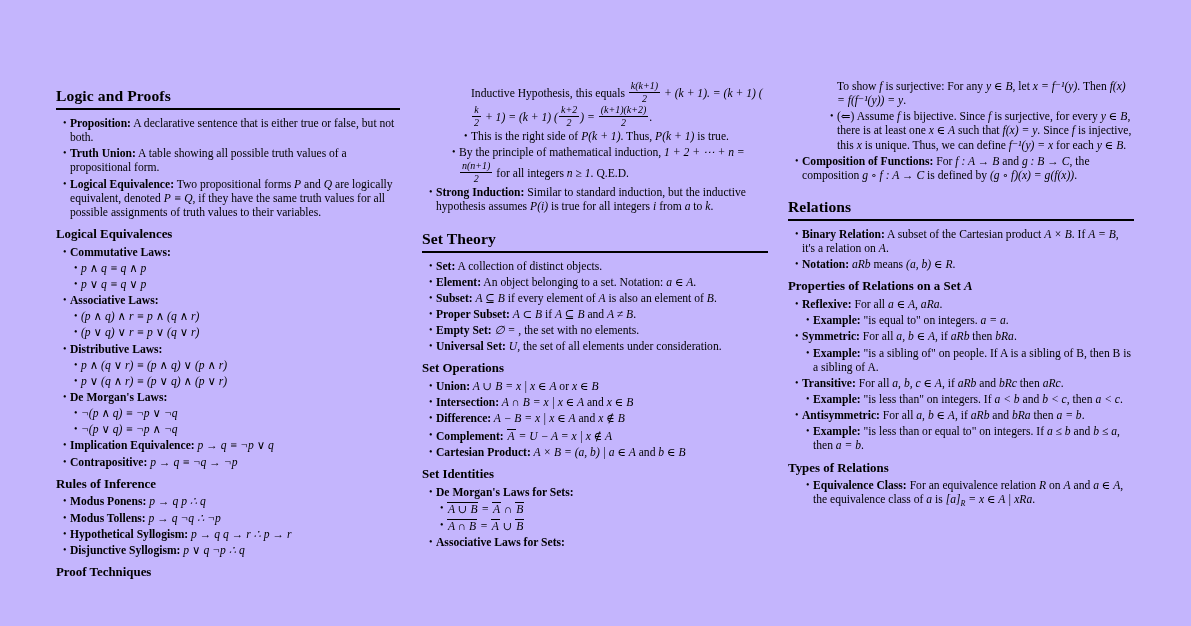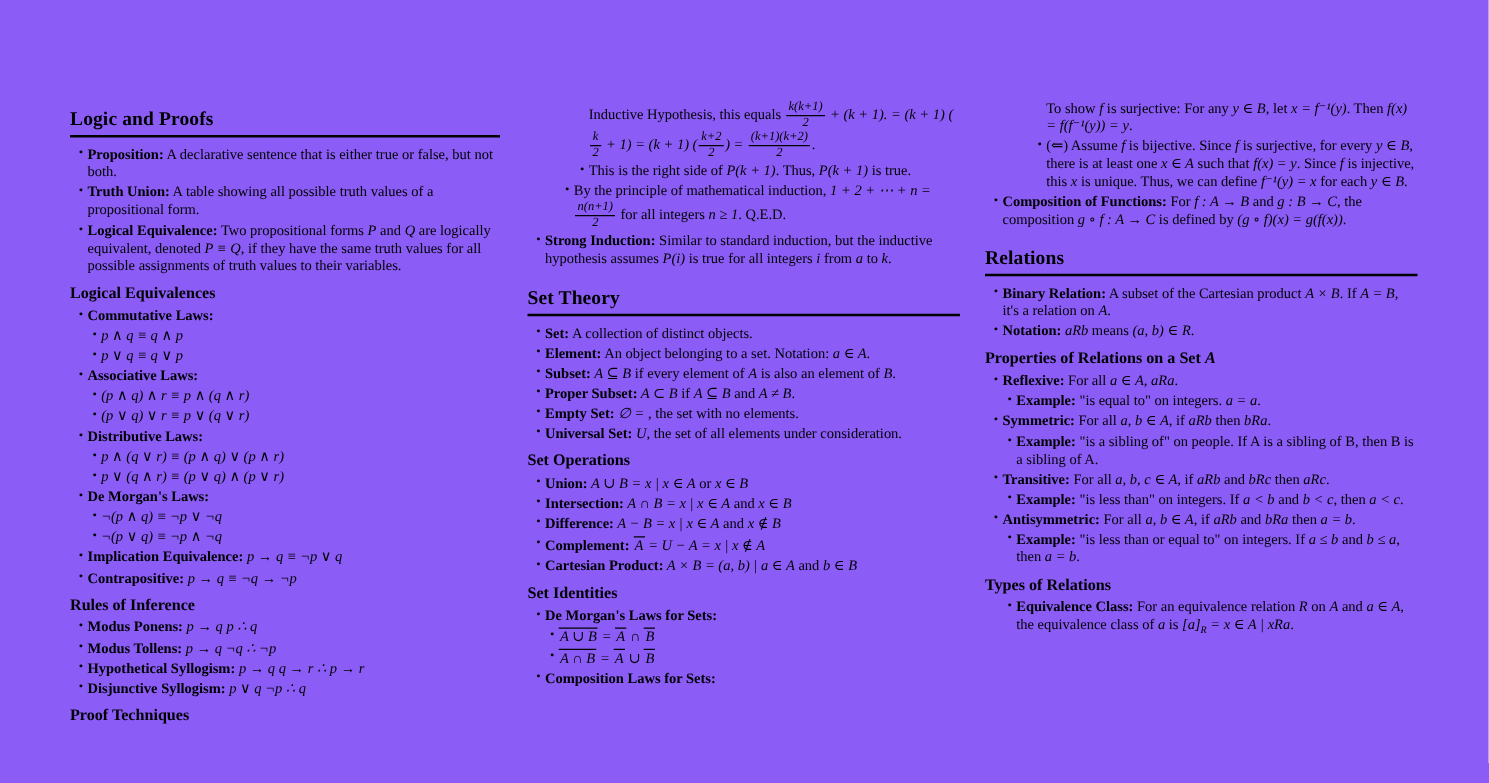--- a/index.html
+++ b/index.html
@@ -1,20 +1,20 @@
 <!DOCTYPE html>
 <html><head>
 <meta charset="utf-8">
 <style>
   html,body{margin:0;padding:0;background:#ffffff;}
   .page{
     position:relative;
     width:1191px;height:626px;
     overflow:hidden;
-    background:#8b5cf6;
+    background:#c4b5fd;
     color:#000000;
     font-family:"Liberation Serif","DejaVu Serif",serif;
     font-size:11.6px;
     line-height:1.22;
   }
   .col{position:absolute;}
   .col-1{left:56px;top:86px;width:344px;}
   .col-2{left:422px;top:78px;width:346px;}
   .col-3{left:788px;top:78px;width:346px;}
 
@@ -109,21 +109,21 @@
       <div class="h2"><span class="seg-t">Set Operations</span></div>
       <div class="li lv1"><span class="seg-b">Union:</span><span class="seg-m"> A ∪ B = x | x ∈ A</span><span class="seg-t"> or </span><span class="seg-m">x ∈ B</span></div>
       <div class="li lv1"><span class="seg-b">Intersection:</span><span class="seg-m"> A ∩ B = x | x ∈ A</span><span class="seg-t"> and </span><span class="seg-m">x ∈ B</span></div>
       <div class="li lv1"><span class="seg-b">Difference:</span><span class="seg-m"> A − B = x | x ∈ A</span><span class="seg-t"> and </span><span class="seg-m">x ∉ B</span></div>
       <div class="li lv1"><span class="seg-b">Complement:</span><span class="seg-t"> </span><span class="seg-o">A</span><span class="seg-m"> = U − A = x | x ∉ A</span></div>
       <div class="li lv1"><span class="seg-b">Cartesian Product:</span><span class="seg-m"> A × B = (a, b) | a ∈ A</span><span class="seg-t"> and </span><span class="seg-m">b ∈ B</span></div>
       <div class="h2"><span class="seg-t">Set Identities</span></div>
       <div class="li lv1"><span class="seg-b">De Morgan's Laws for Sets:</span></div>
       <div class="li lv2"><span class="seg-o">A ∪ B</span><span class="seg-m"> = </span><span class="seg-o">A</span><span class="seg-m"> ∩ </span><span class="seg-o">B</span></div>
       <div class="li lv2"><span class="seg-o">A ∩ B</span><span class="seg-m"> = </span><span class="seg-o">A</span><span class="seg-m"> ∪ </span><span class="seg-o">B</span></div>
-      <div class="li lv1"><span class="seg-b">Composition Laws for Sets:</span></div>
+      <div class="li lv1"><span class="seg-b">Associative Laws for Sets:</span></div>
     </div>
   <div class="col col-3">
       <div class="cont lv4"><span class="seg-t">To show </span><span class="seg-m">f</span><span class="seg-t"> is surjective: For any </span><span class="seg-m">y ∈ B</span><span class="seg-t">, let </span><span class="seg-m">x = f⁻¹(y)</span><span class="seg-t">. Then </span><span class="seg-m">f(x) = f(f⁻¹(y)) = y</span><span class="seg-t">.</span></div>
       <div class="li lv4"><span class="seg-t">(⇐) Assume </span><span class="seg-m">f</span><span class="seg-t"> is bijective. Since </span><span class="seg-m">f</span><span class="seg-t"> is surjective, for every </span><span class="seg-m">y ∈ B</span><span class="seg-t">, there is at least one </span><span class="seg-m">x ∈ A</span><span class="seg-t"> such that </span><span class="seg-m">f(x) = y</span><span class="seg-t">. Since </span><span class="seg-m">f</span><span class="seg-t"> is injective, this </span><span class="seg-m">x</span><span class="seg-t"> is unique. Thus, we can define </span><span class="seg-m">f⁻¹(y) = x</span><span class="seg-t"> for each </span><span class="seg-m">y ∈ B</span><span class="seg-t">.</span></div>
       <div class="li lv1"><span class="seg-b">Composition of Functions:</span><span class="seg-t"> For </span><span class="seg-m">f : A → B</span><span class="seg-t"> and </span><span class="seg-m">g : B → C</span><span class="seg-t">, the composition </span><span class="seg-m">g ∘ f : A → C</span><span class="seg-t"> is defined by </span><span class="seg-m">(g ∘ f)(x) = g(f(x))</span><span class="seg-t">.</span></div>
       <div class="h1"><span class="seg-t">Relations</span></div>
       <div class="li lv1"><span class="seg-b">Binary Relation:</span><span class="seg-t"> A subset of the Cartesian product </span><span class="seg-m">A × B</span><span class="seg-t">. If </span><span class="seg-m">A = B</span><span class="seg-t">, it's a relation on </span><span class="seg-m">A</span><span class="seg-t">.</span></div>
       <div class="li lv1"><span class="seg-b">Notation:</span><span class="seg-m"> aRb</span><span class="seg-t"> means </span><span class="seg-m">(a, b) ∈ R</span><span class="seg-t">.</span></div>
       <div class="h2"><span class="seg-t">Properties of Relations on a Set </span><span class="seg-m">A</span></div>
       <div class="li lv1"><span class="seg-b">Reflexive:</span><span class="seg-t"> For all </span><span class="seg-m">a ∈ A</span><span class="seg-t">, </span><span class="seg-m">aRa</span><span class="seg-t">.</span></div>

